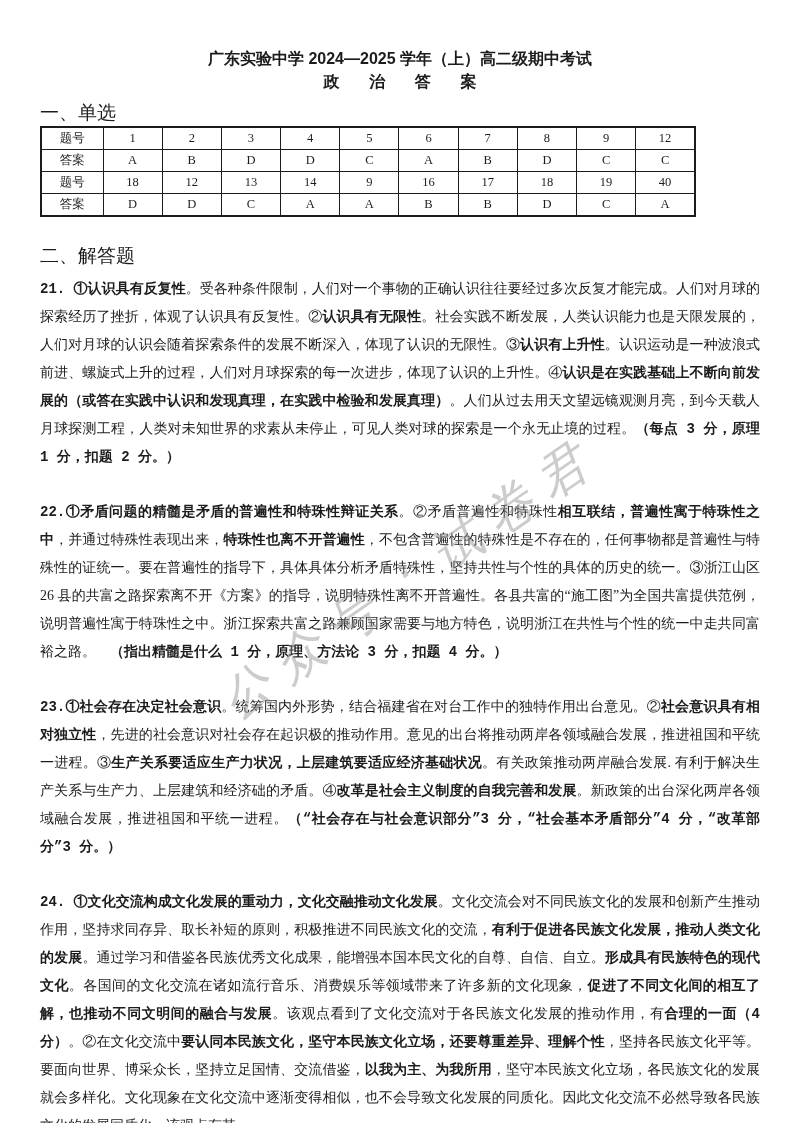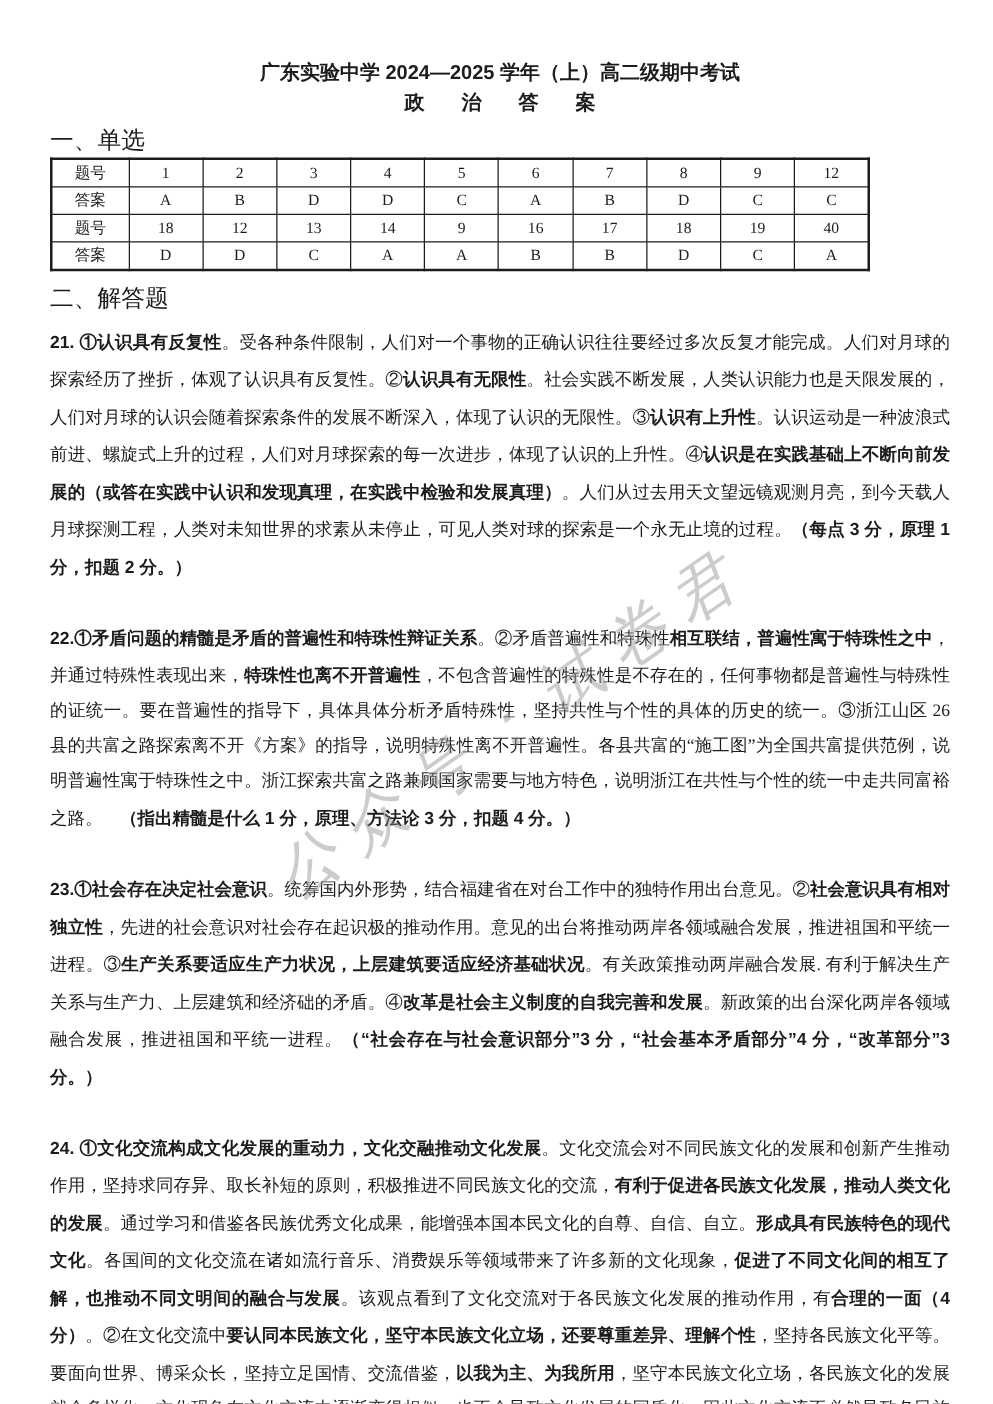--- a/index.html
+++ b/index.html
@@ -33,21 +33,21 @@
     letter-spacing: 10px;
     text-indent: 10px;
     margin: 2px 0 0 0;
   }
   .sec-heading {
     font-size: 19px;
     line-height: 18px;
     margin: 10px 0 4px 0;
     font-weight: 400;
   }
-  .sec-heading.essay { margin-top: 14px; margin-bottom: 10px; }
+  .sec-heading.essay { margin-top: 30px; margin-bottom: 10px; }
   table.answer-table {
     border-collapse: collapse;
     table-layout: fixed;
     width: 656px;
     border: 2px solid #1c1c1c;
   }
   table.answer-table td {
     border: 1px solid #1c1c1c;
     height: 21px;
     text-align: center;
@@ -57,21 +57,21 @@
     overflow: hidden;
   }
   .essay-block p {
     font-size: 14px;
     line-height: 28px;
     text-align: justify;
     margin: 0 0 27px 0;
   }
   .seg-b {
     font-weight: 700;
-    font-family: Liberation Sans, sans-serif;
+    font-family: Liberation Mono, monospace;
   }
   .watermark {
     position: absolute;
     left: 150px; top: 545px;
     width: 520px;
     transform: rotate(-35deg);
     transform-origin: center;
     font-size: 50px;
     letter-spacing: 14px;
     color: #8f8f8f;

